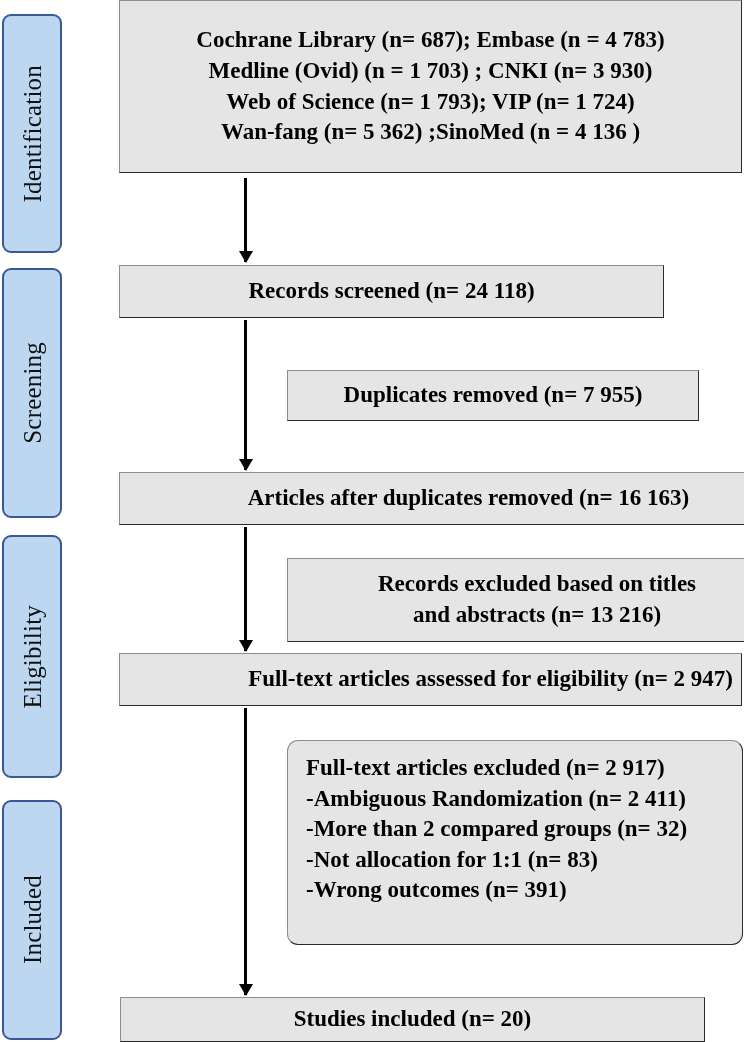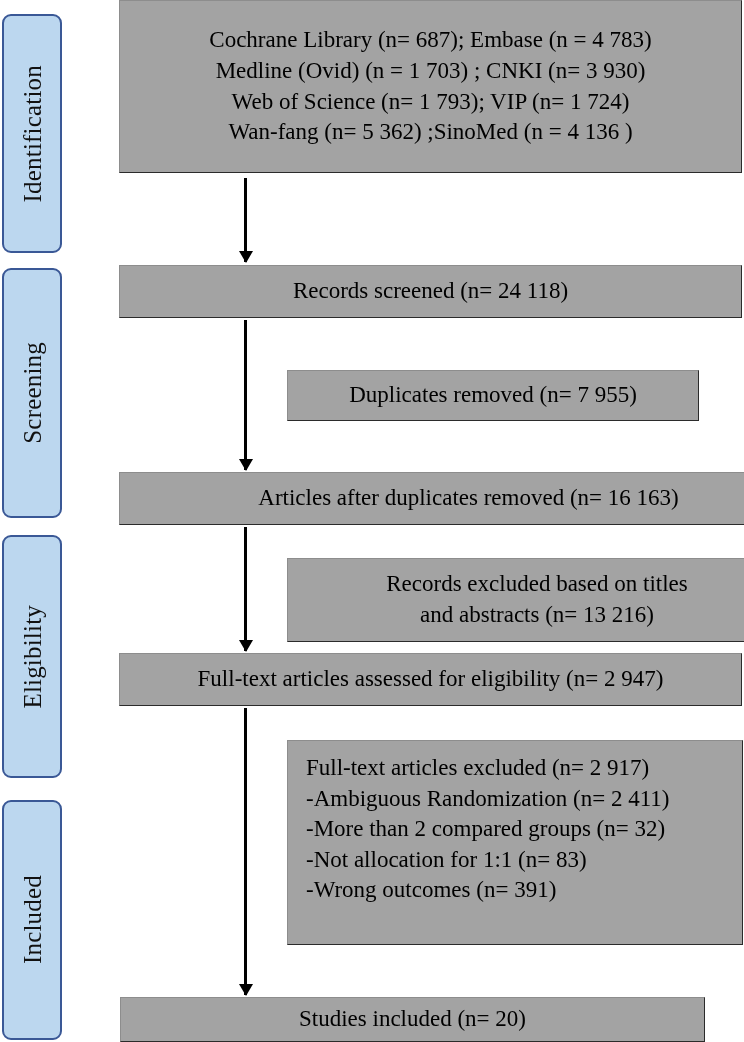--- a/index.html
+++ b/index.html
@@ -41,42 +41,44 @@
     line-height: 1;
     letter-spacing: 0.2px;
     white-space: nowrap;
     color: #111111;
   }
 
   
   .box {
     position: absolute;
     box-sizing: border-box;
-    background: #a3a3a3;
+    background: #e5e5e5;
     border: 1px solid #2b2b2b;
     border-top-color: #8d8d8d;
     border-left-color: #8d8d8d;
     display: flex;
     flex-direction: column;
     justify-content: center;
+    font-weight: bold;
   }
   .box-text {
     font-size: 23px;
     line-height: 1.33;
     text-align: center;
     padding: 0 8px;
     white-space: pre-line;
   }
   .box.left-align .box-text {
     text-align: left;
     padding-left: 18px;
   }
   .box.pad-top {
     justify-content: flex-start;
     padding-top: 12px;
+    border-radius: 11px;
   }
 
   
   .arrow {
     position: absolute;
     width: 3px;
     background: #000000;
   }
   .arrow::after {
     content: "";
@@ -114,42 +116,42 @@
 
   <div class="box" style="left:119px; top:0px; width:623px; height:173px;">
     <div class="box-text">Cochrane Library (n= 687); Embase (n = 4 783)
 Medline (Ovid) (n = 1 703) ; CNKI (n= 3 930)
 Web of Science (n= 1 793); VIP (n= 1 724)
 Wan-fang (n= 5 362) ;SinoMed (n = 4 136 )</div>
   </div>
 
   <div class="arrow" style="left:244px; top:178px; height:84px;"></div>
 
-  <div class="box" style="left:119px; top:265px; width:623px; height:53px;">
+  <div class="box" style="left:119px; top:265px; width:545px; height:53px;">
     <div class="box-text">Records screened (n= 24 118)</div>
   </div>
 
   <div class="box" style="left:287px; top:370px; width:412px; height:51px;">
     <div class="box-text">Duplicates removed (n= 7 955)</div>
   </div>
 
   <div class="arrow" style="left:244px; top:320px; height:150px;"></div>
 
   <div class="box" style="left:119px; top:472px; width:699px; height:53px;">
     <div class="box-text">Articles after duplicates removed (n= 16 163)</div>
   </div>
 
   <div class="box" style="left:287px; top:558px; width:500px; height:84px;">
     <div class="box-text">Records excluded based on titles
 and abstracts (n= 13 216)</div>
   </div>
 
   <div class="arrow" style="left:244px; top:527px; height:124px;"></div>
 
-  <div class="box" style="left:119px; top:653px; width:623px; height:53px;">
+  <div class="box" style="left:119px; top:653px; width:623px; height:53px;align-items:flex-end;">
     <div class="box-text">Full-text articles assessed for eligibility (n= 2 947)</div>
   </div>
 
   <div class="box left-align pad-top" style="left:287px; top:740px; width:456px; height:205px;">
     <div class="box-text">Full-text articles excluded (n= 2 917)
 -Ambiguous Randomization (n= 2 411)
 -More than 2 compared groups (n= 32)
 -Not allocation for 1:1 (n= 83)
 -Wrong outcomes (n= 391)</div>
   </div>

